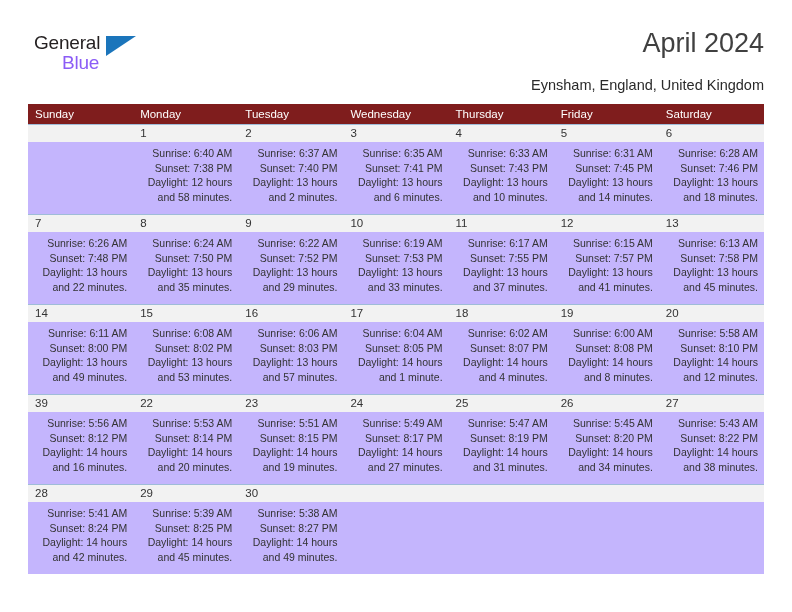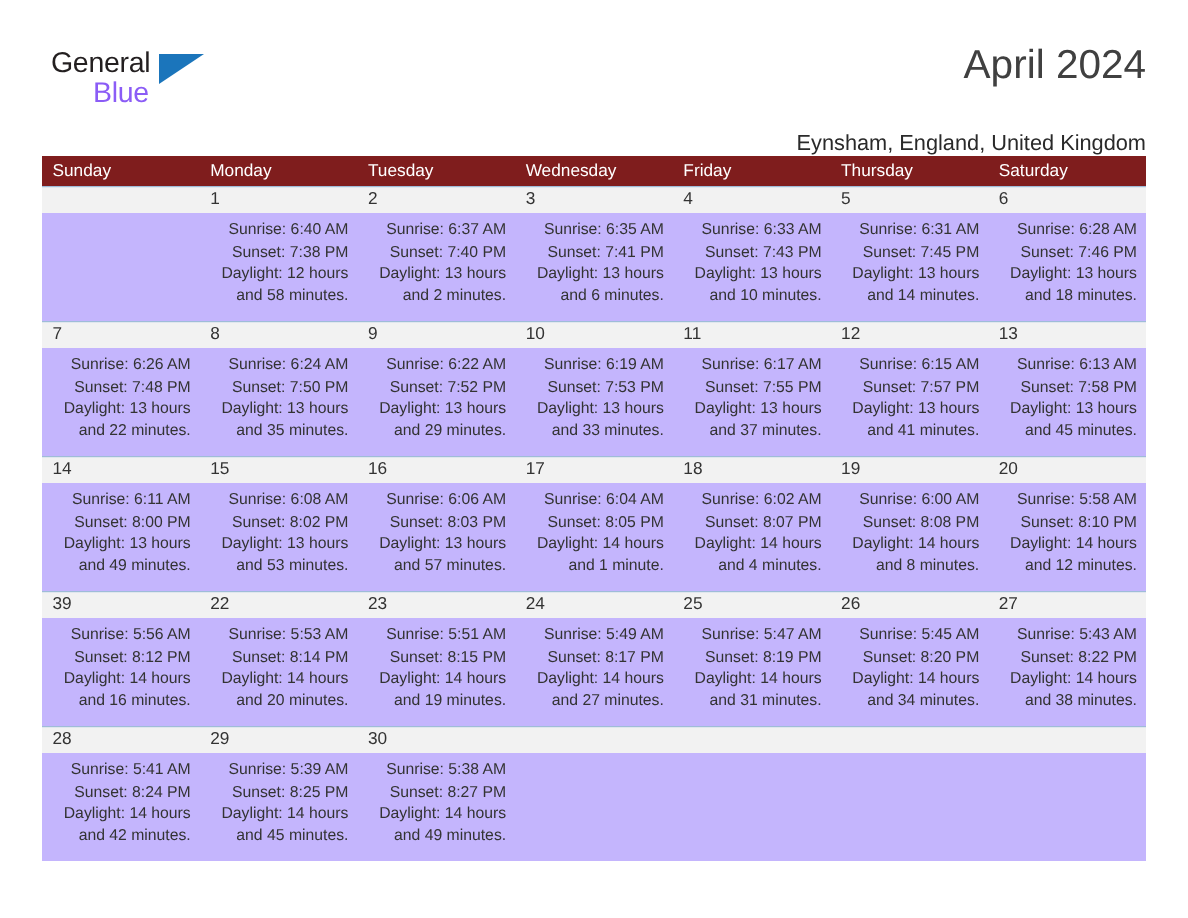--- a/index.html
+++ b/index.html
@@ -76,21 +76,20 @@
   }
   .subtitle {
     position: absolute;
     right: 0;
     top: 50px;
     font-size: 14.5px;
     color: #2a2a2a;
     text-align: right;
     white-space: nowrap;
     line-height: 18px;
-    margin-top: 11px;
   }
 
   
   .calendar {
     position: absolute;
     left: 28px;
     top: 104px;
     width: 736px;
   }
   .dow-row {
@@ -168,22 +167,22 @@
     <div class="subtitle">Eynsham, England, United Kingdom</div>
   </div>
 
   <div class="calendar">
 
     <div class="dow-row">
       <div class="dow">Sunday</div>
       <div class="dow">Monday</div>
       <div class="dow">Tuesday</div>
       <div class="dow">Wednesday</div>
+      <div class="dow">Thursday</div>
       <div class="dow">Friday</div>
-      <div class="dow">Thursday</div>
       <div class="dow">Saturday</div>
     </div>
 
     <div class="week">
       <div class="week-dates">
         <div class="daynum"></div>
         <div class="daynum">1</div>
         <div class="daynum">2</div>
         <div class="daynum">3</div>
         <div class="daynum">4</div>

